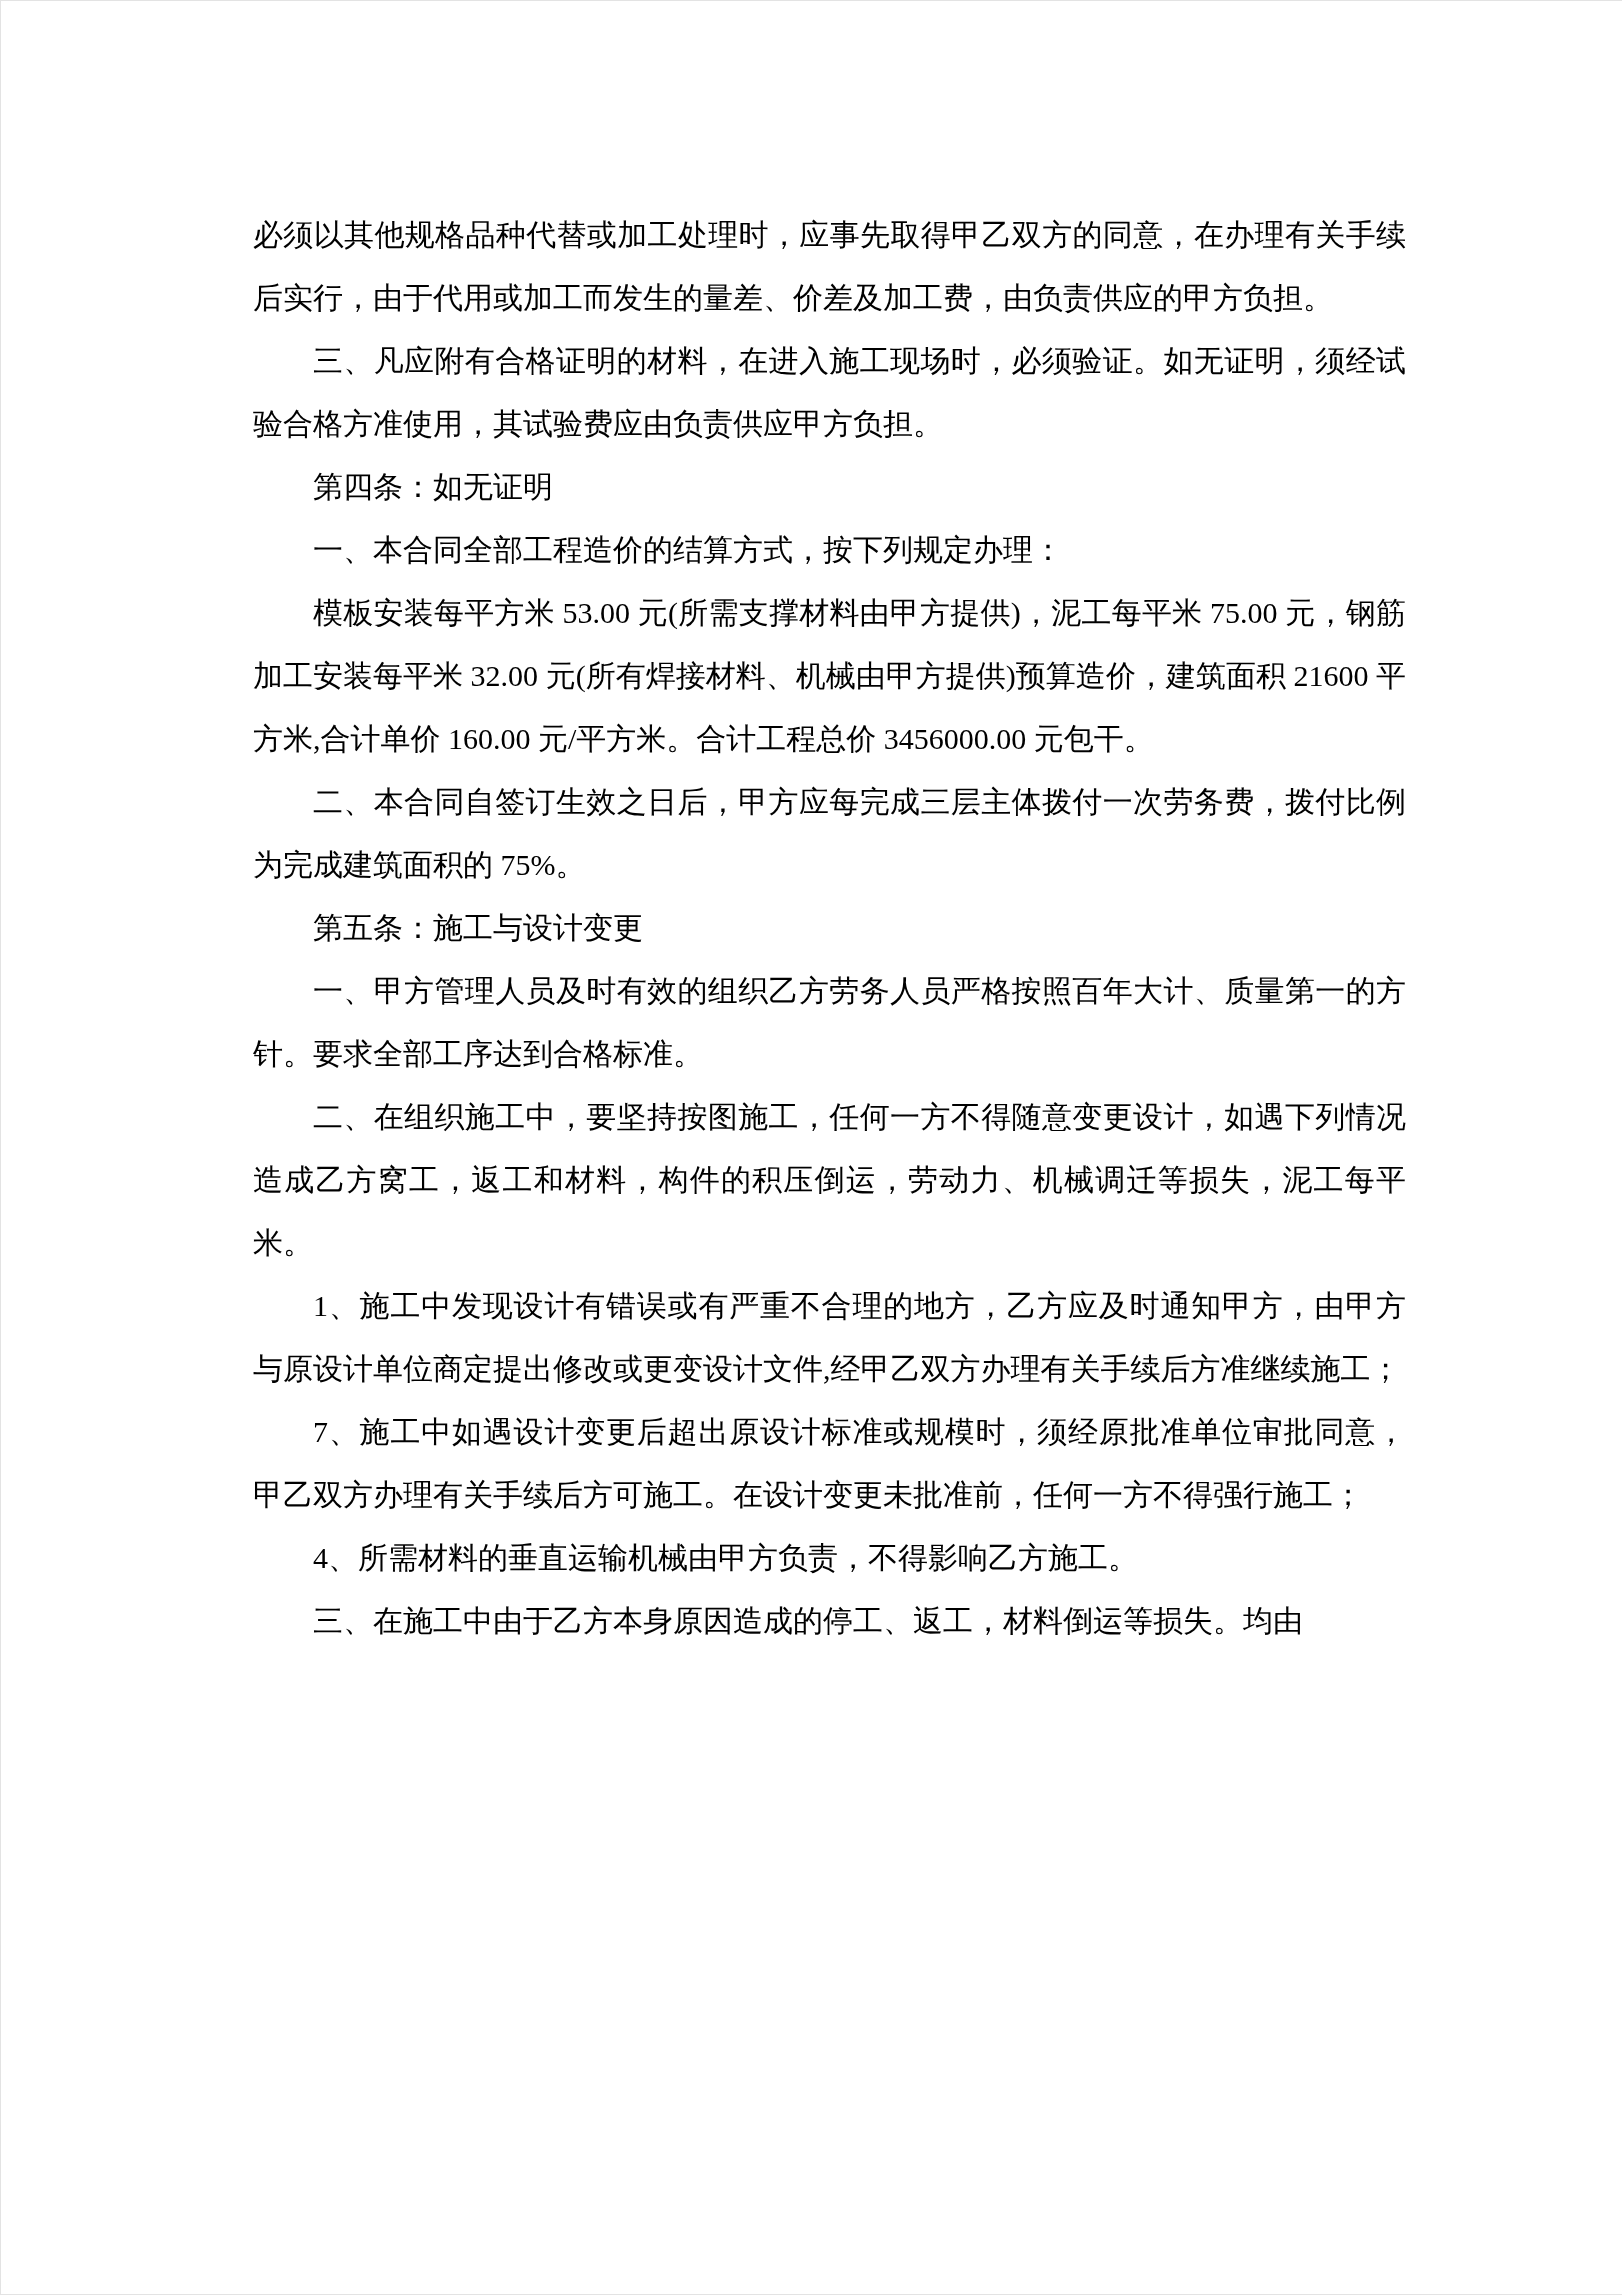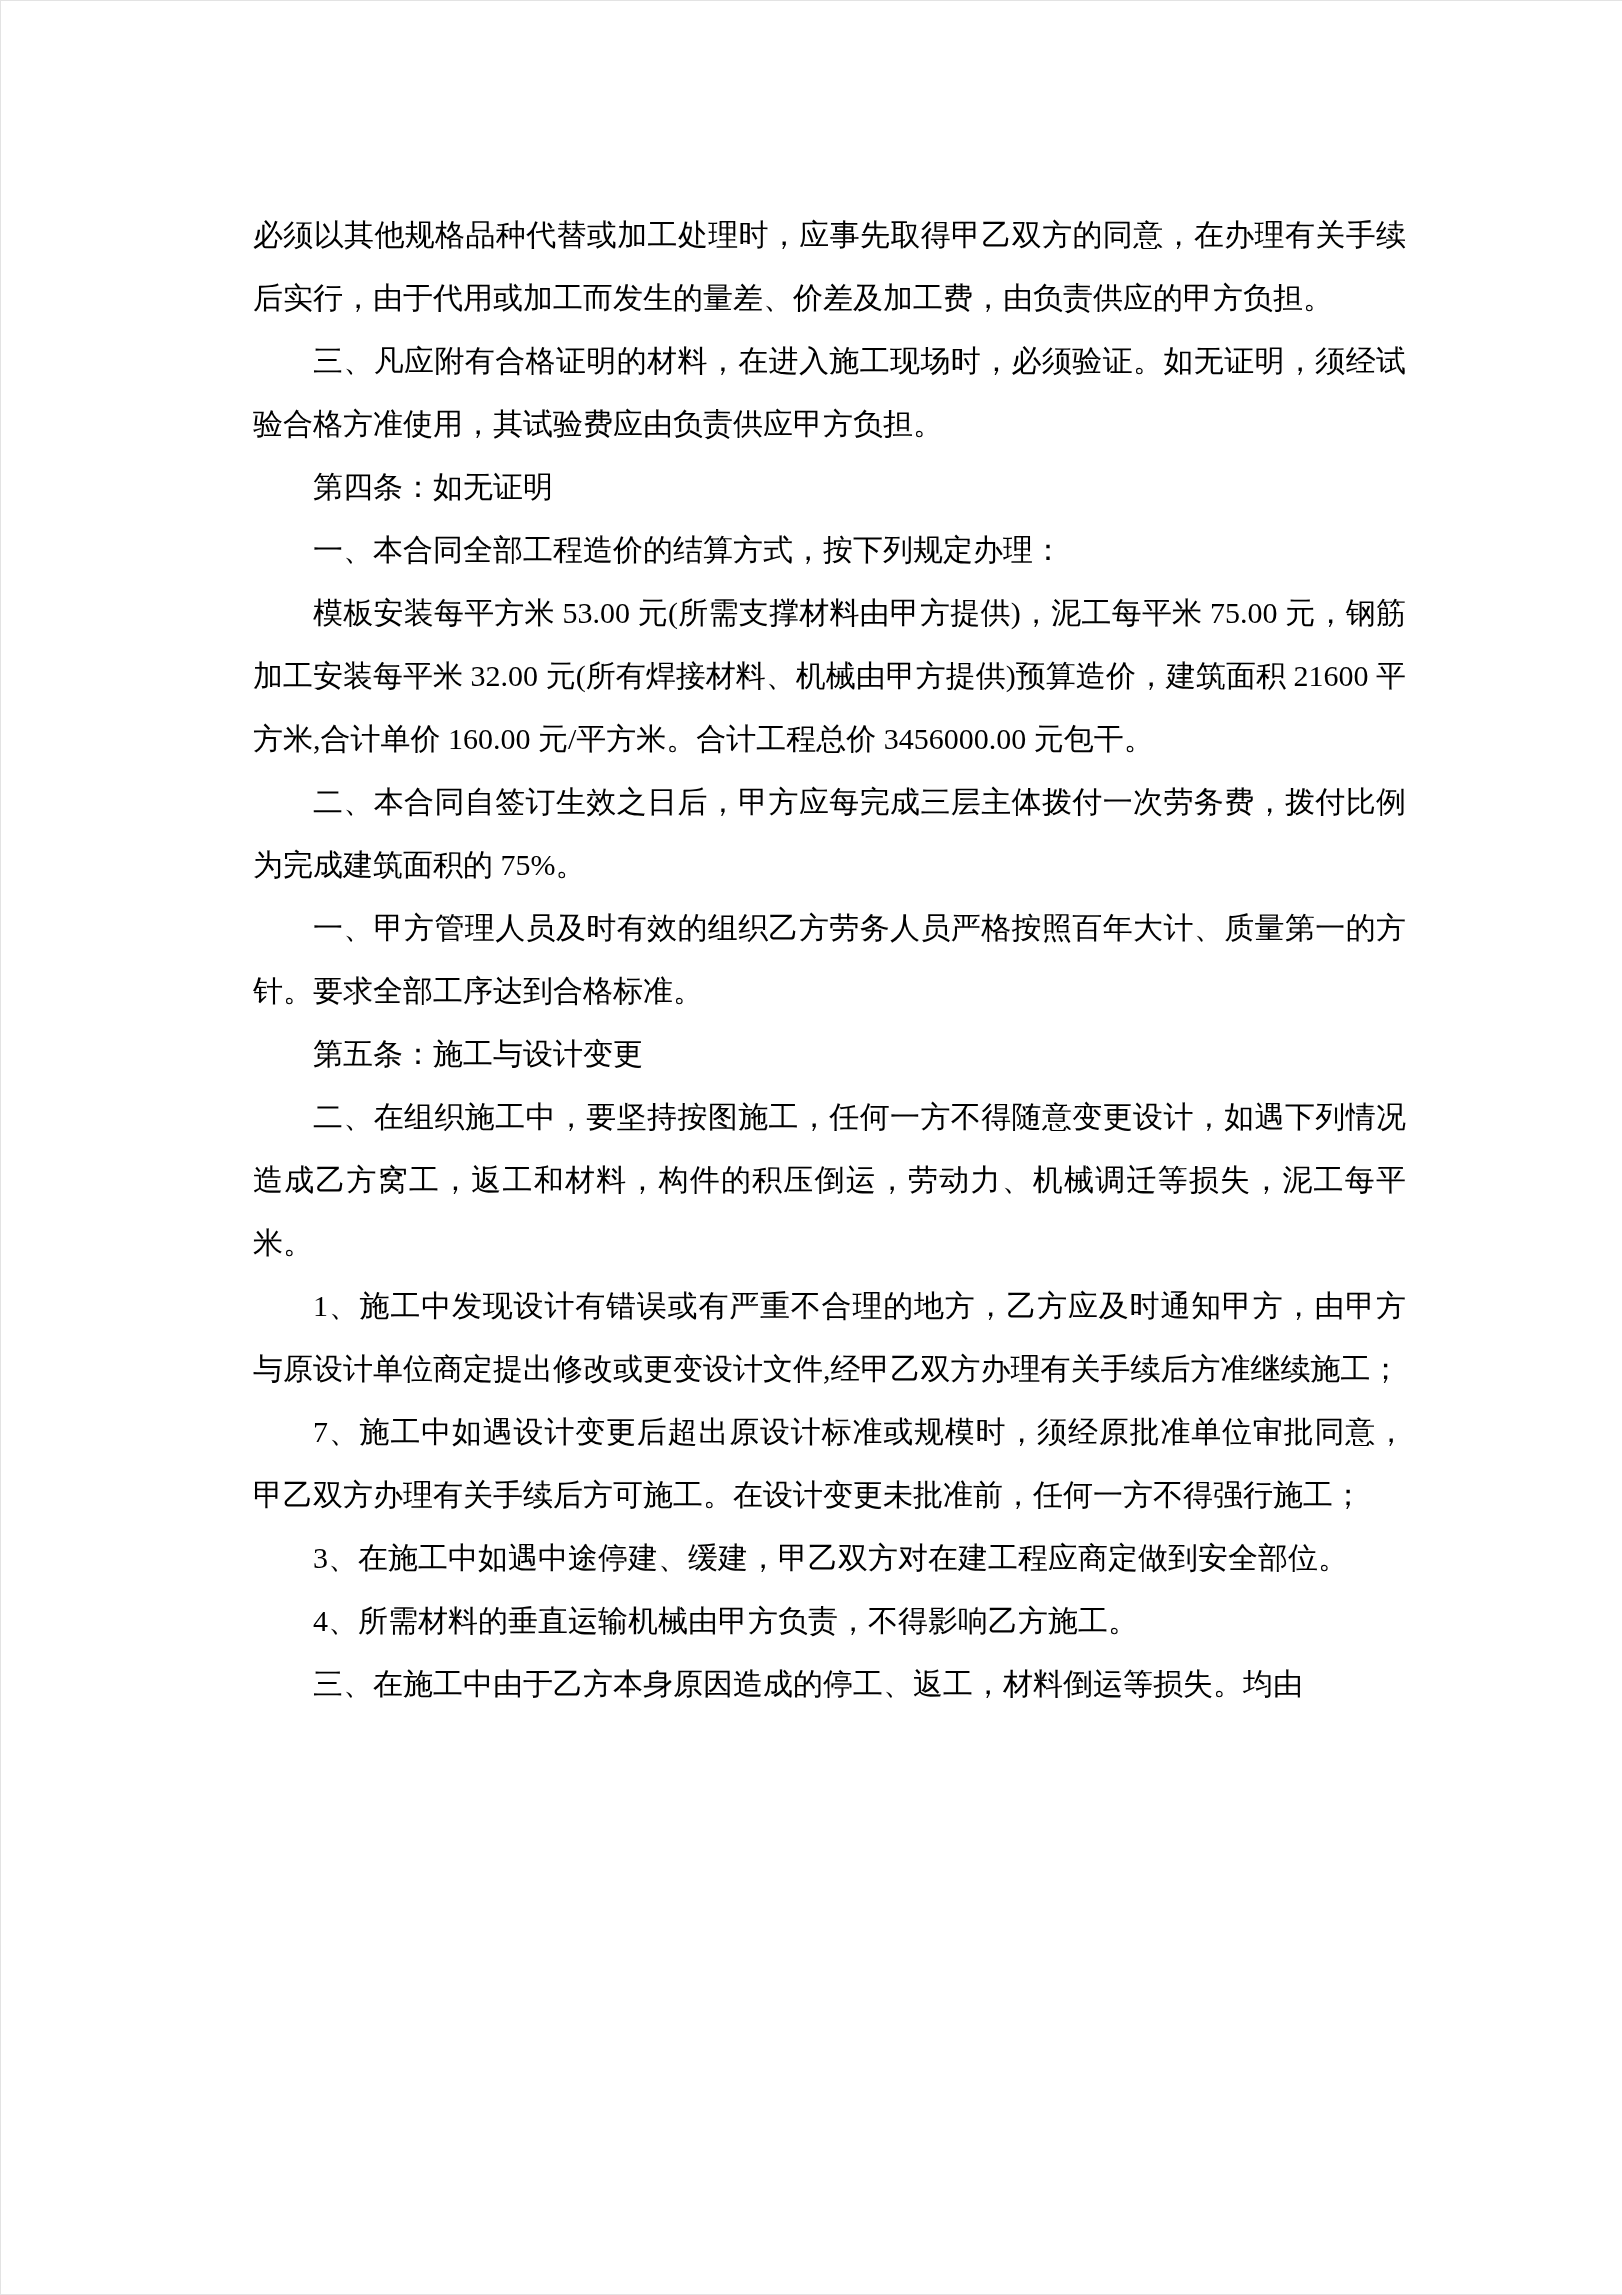--- a/index.html
+++ b/index.html
@@ -37,23 +37,22 @@
 <body>
 
 <div class="page">
   <div class="doc-body">
     <p class="flush">必须以其他规格品种代替或加工处理时，应事先取得甲乙双方的同意，在办理有关手续后实行，由于代用或加工而发生的量差、价差及加工费，由负责供应的甲方负担。</p>
     <p>三、凡应附有合格证明的材料，在进入施工现场时，必须验证。如无证明，须经试验合格方准使用，其试验费应由负责供应甲方负担。</p>
     <p>第四条：如无证明</p>
     <p>一、本合同全部工程造价的结算方式，按下列规定办理：</p>
     <p>模板安装每平方米 53.00 元(所需支撑材料由甲方提供)，泥工每平米 75.00 元，钢筋加工安装每平米 32.00 元(所有焊接材料、机械由甲方提供)预算造价，建筑面积 21600 平方米,合计单价 160.00 元/平方米。合计工程总价 3456000.00 元包干。</p>
     <p>二、本合同自签订生效之日后，甲方应每完成三层主体拨付一次劳务费，拨付比例为完成建筑面积的 75%。</p>
+    <p>第五条：施工与设计变更</p>
     <p>一、甲方管理人员及时有效的组织乙方劳务人员严格按照百年大计、质量第一的方针。要求全部工序达到合格标准。</p>
-    <p>第五条：施工与设计变更</p>
     <p>二、在组织施工中，要坚持按图施工，任何一方不得随意变更设计，如遇下列情况造成乙方窝工，返工和材料，构件的积压倒运，劳动力、机械调迁等损失，泥工每平米。</p>
     <p>1、施工中发现设计有错误或有严重不合理的地方，乙方应及时通知甲方，由甲方与原设计单位商定提出修改或更变设计文件,经甲乙双方办理有关手续后方准继续施工；</p>
     <p>7、施工中如遇设计变更后超出原设计标准或规模时，须经原批准单位审批同意，甲乙双方办理有关手续后方可施工。在设计变更未批准前，任何一方不得强行施工；</p>
-    <p>3、在施工中如遇中途停建、缓建，甲乙双方对在建工程应商定做到安全部位。</p>
     <p>4、所需材料的垂直运输机械由甲方负责，不得影响乙方施工。</p>
     <p>三、在施工中由于乙方本身原因造成的停工、返工，材料倒运等损失。均由</p>
   </div>
 </div>
 
 
 </body></html>

